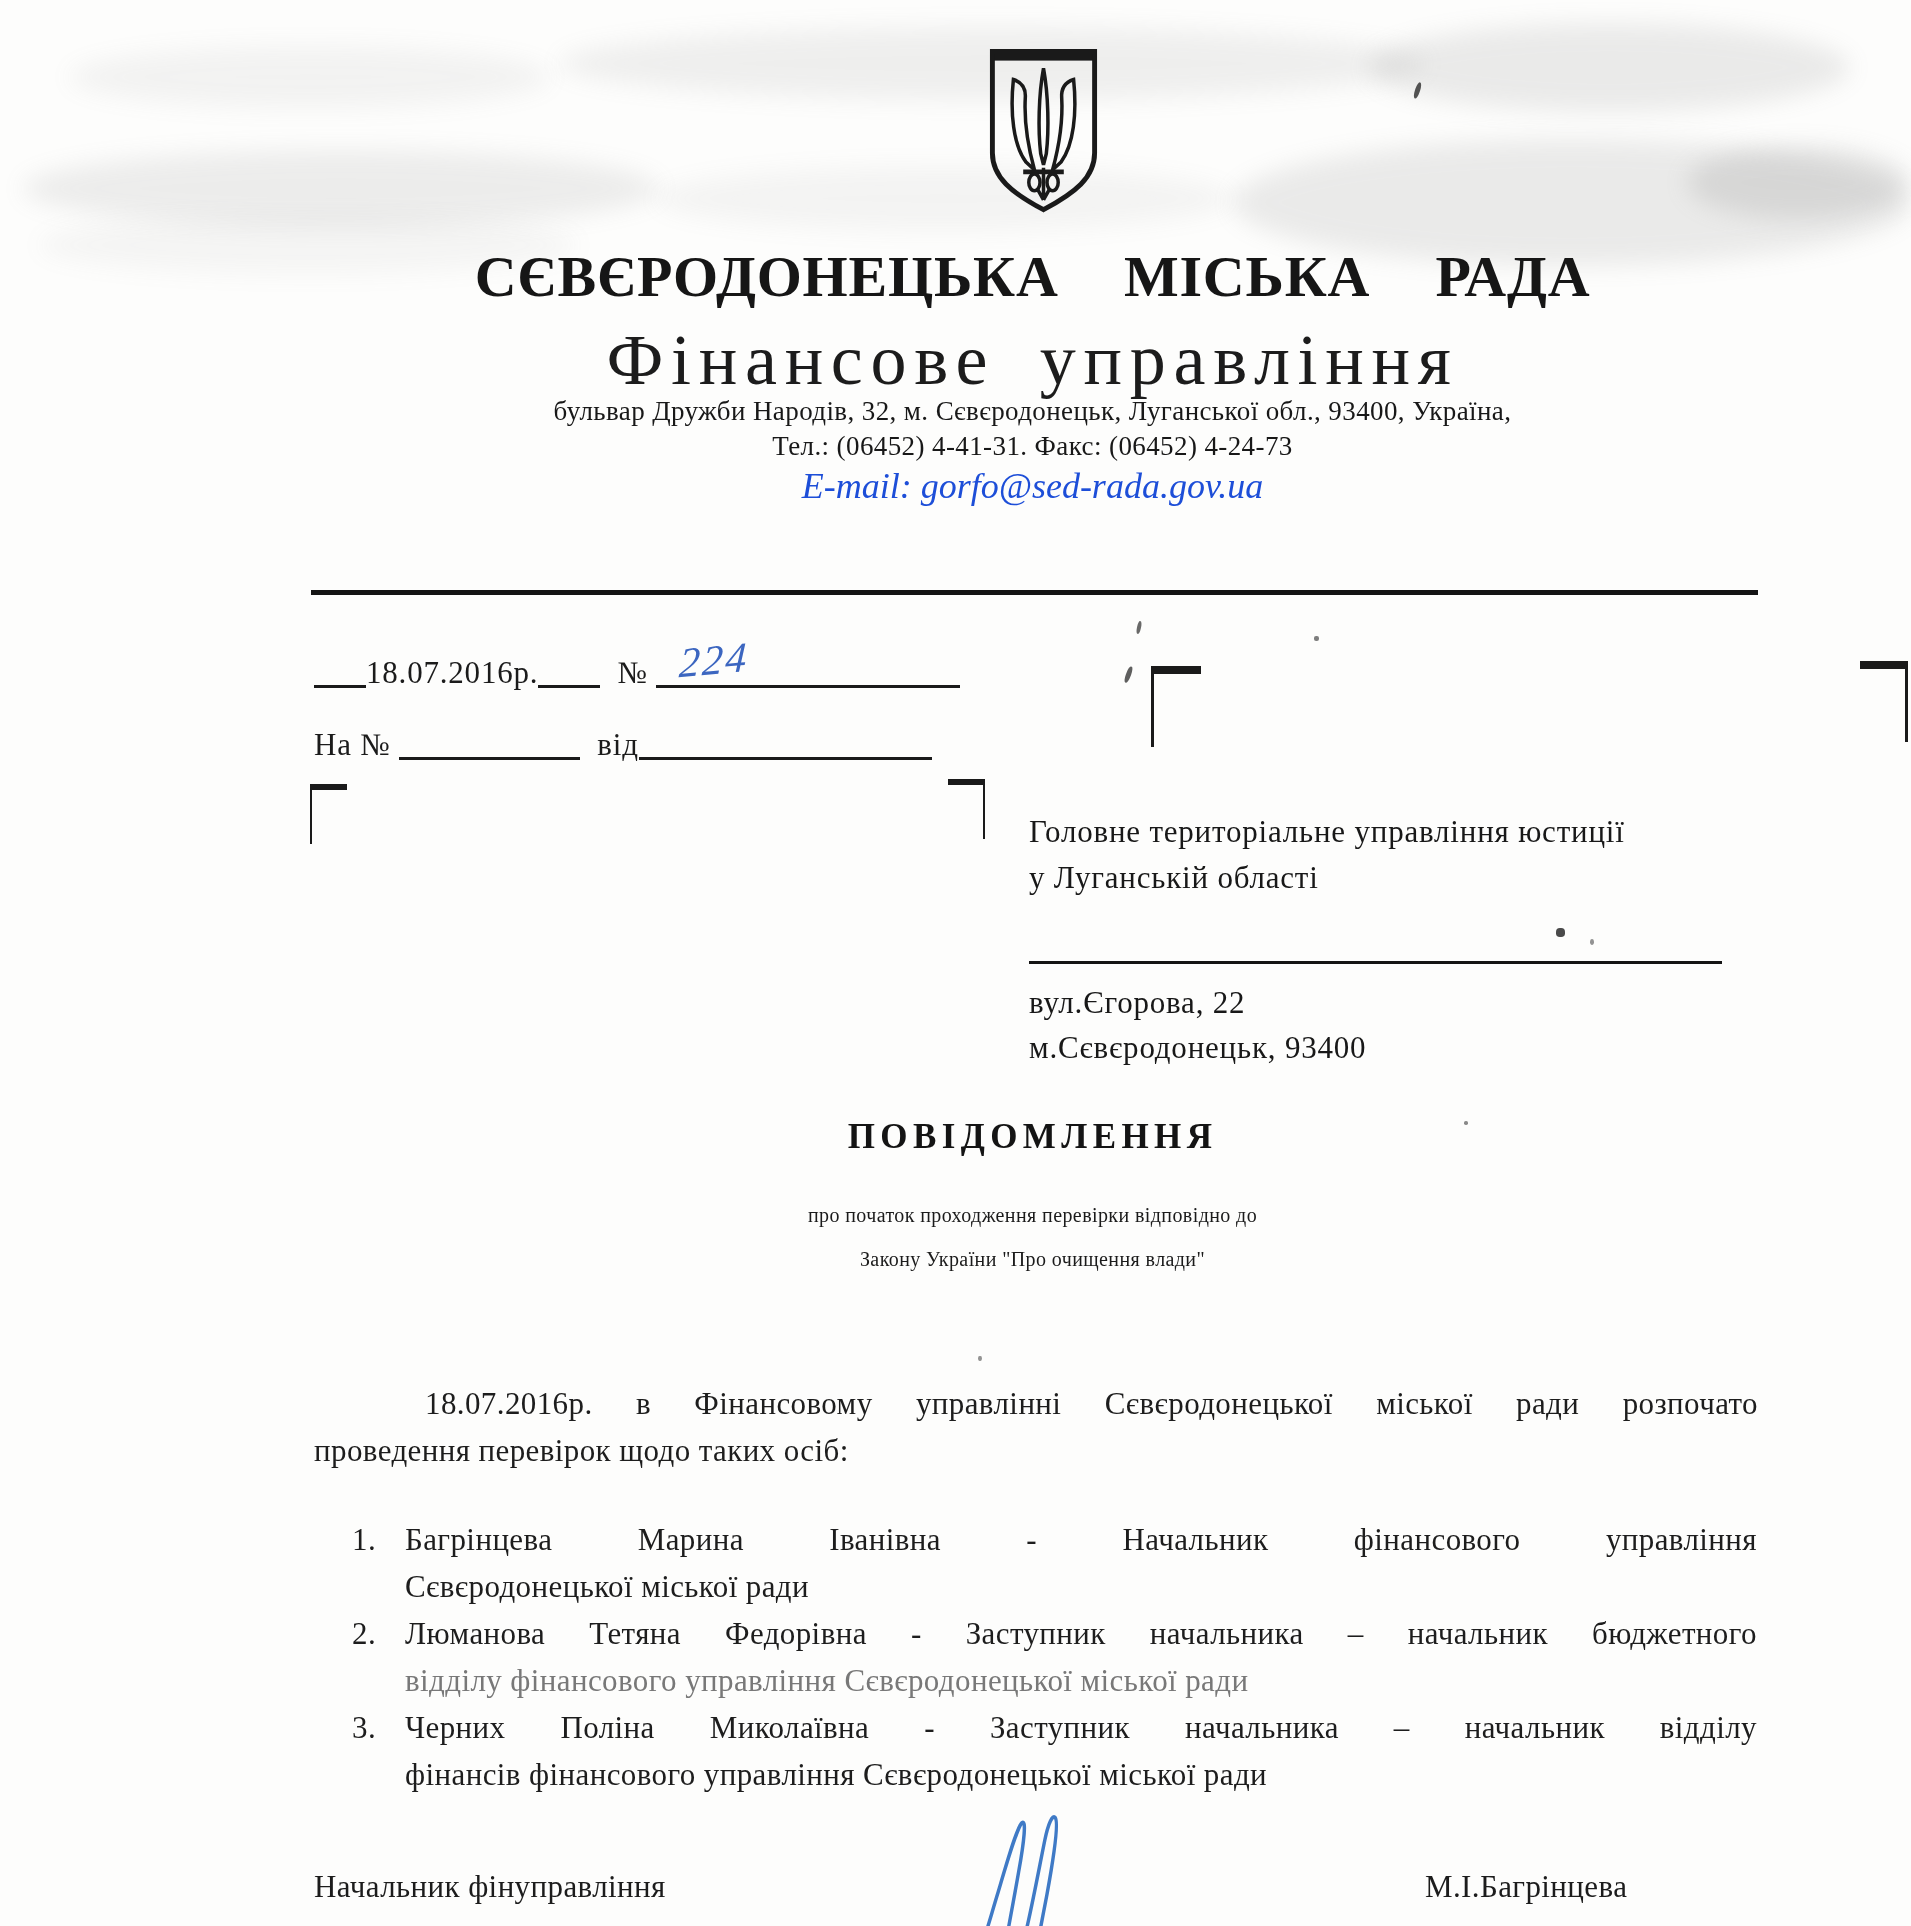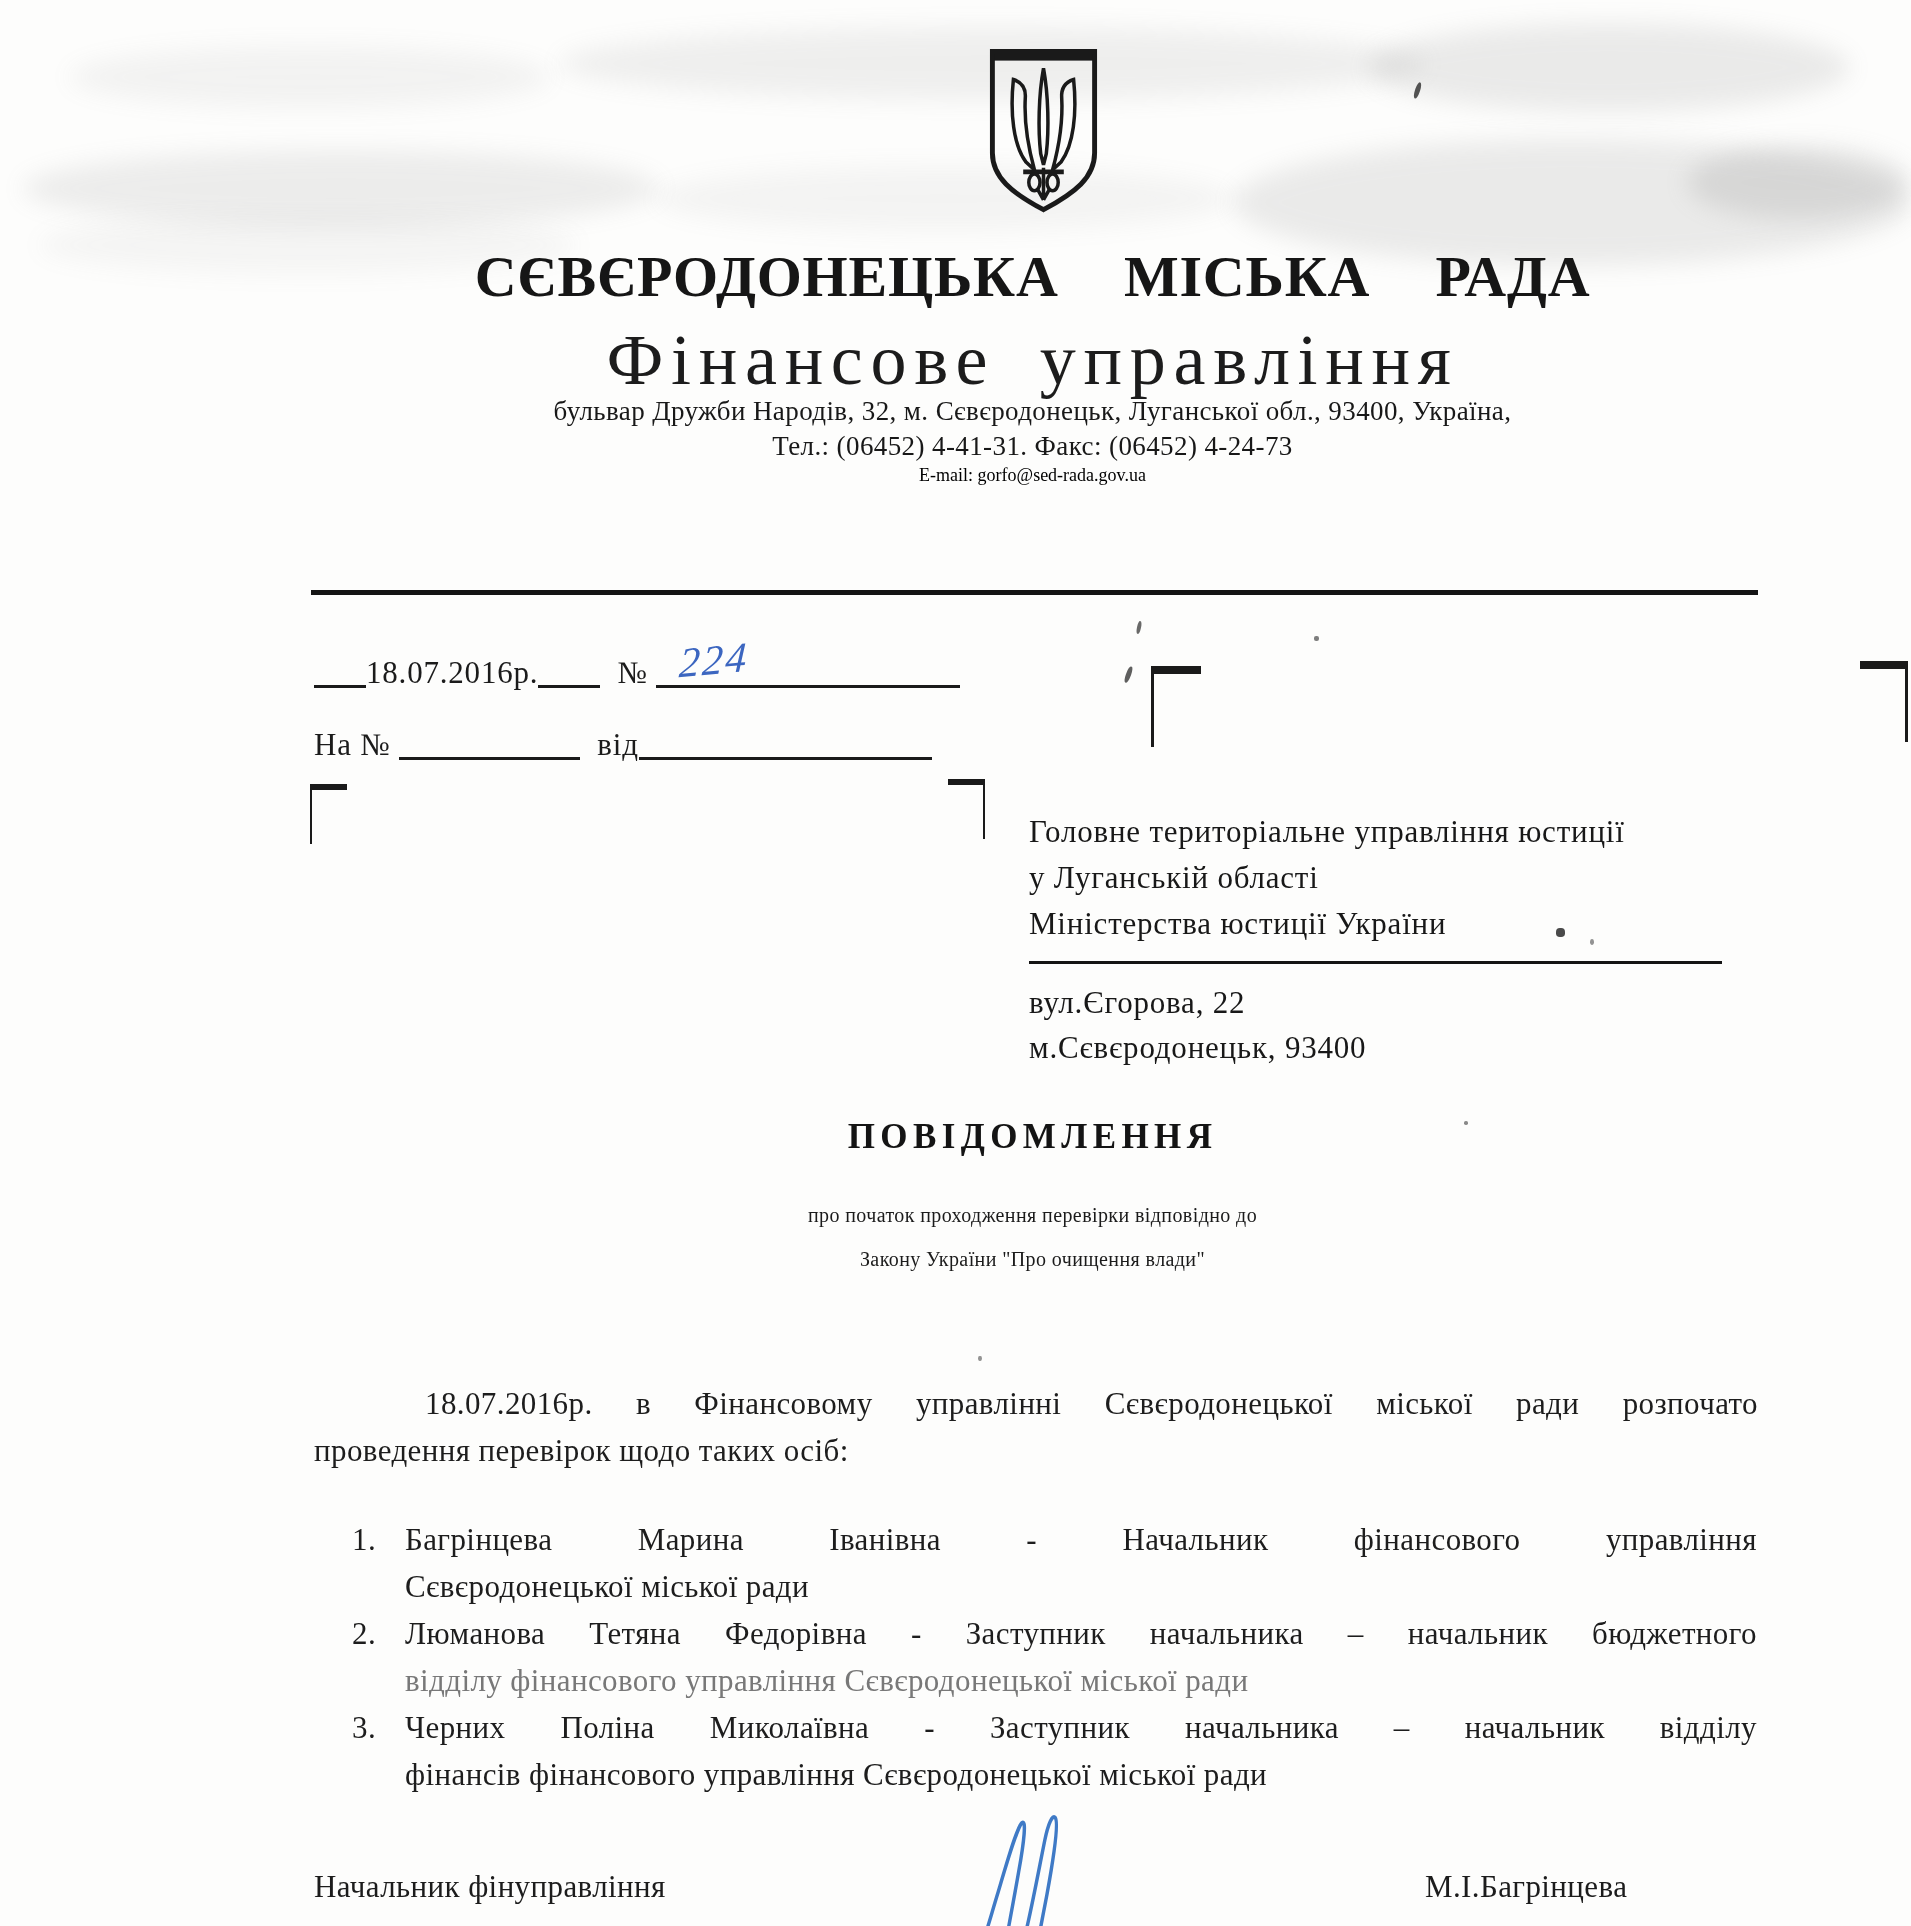--- a/index.html
+++ b/index.html
@@ -9,21 +9,21 @@
   }
   .abs{position:absolute;}
   .center-col{position:absolute;left:154px;width:1757px;text-align:center;white-space:nowrap;}
   
   .noise{position:absolute;background:#8a8a8a;border-radius:50%;filter:blur(11.6px);}
   .speck{position:absolute;background:#2a2a2a;border-radius:45%;}
   
   .org-name{font-size:58px;font-weight:700;word-spacing:50px;letter-spacing:0.8px;color:#161616;}
   .dept{font-size:72px;font-weight:400;letter-spacing:7.7px;word-spacing:19px;color:#1c1c1c;}
   .addr{font-size:27px;letter-spacing:0.4px;color:#181818;}
-  .addr-email{font-size:18px;color:#000000;}
+  .addr-email{font-size:36px;color:#1d4ed8;font-style:italic;}
   .rule{position:absolute;background:#141414;}
   
   .refline{font-size:31px;letter-spacing:0.8px;white-space:nowrap;color:#1b1b1b;}
   .bl{display:inline-block;border-bottom:3.1px solid #1a1a1a;height:19px;vertical-align:-5.4px;position:relative;}
   .num-hand{
     position:absolute;left:23px;bottom:1.5px;
     font-size:42px;font-style:italic;color:#3c66c0;
     transform:rotate(-5deg) skewX(-8deg);letter-spacing:2.3px;font-weight:400;
   }
   
@@ -111,21 +111,20 @@
       <span class="leg" style="left:0;top:4.6px;width:2.3px;height:55px;"></span>
   </div>
   <div class="cm" style="left:948px;top:779px;width:37px;height:60px;">
     <span class="bar" style="right:0;width:37px;height:6.2px;"></span>
       <span class="leg" style="right:0;top:4.6px;width:2.3px;height:55px;"></span>
   </div>
 
   <div class="abs recipient" style="left:1029px;top:809px;">
     <div>Головне територіальне управління юстиції</div>
     <div>у Луганській області</div>
-    <div>Міністерства юстиції України</div>
   </div>
   <div class="rule" style="left:1029px;top:961px;width:693px;height:2.7px;"></div>
   <div class="abs recipient" style="left:1029px;top:980px;">вул.Єгорова, 22</div>
   <div class="abs recipient" style="left:1029px;top:1025px;">м.Сєвєродонецьк, 93400</div>
 
   <div class="center-col subj-head" style="top:1117px;">ПОВІДОМЛЕННЯ</div>
   <div class="center-col subj-sub" style="top:1204px;">про початок проходження перевірки відповідно до</div>
   <div class="center-col subj-sub" style="top:1248px;">Закону України "Про очищення влади"</div>
 
   <div class="abs bodytext" style="left:314px;top:1380px;width:1444px;">

